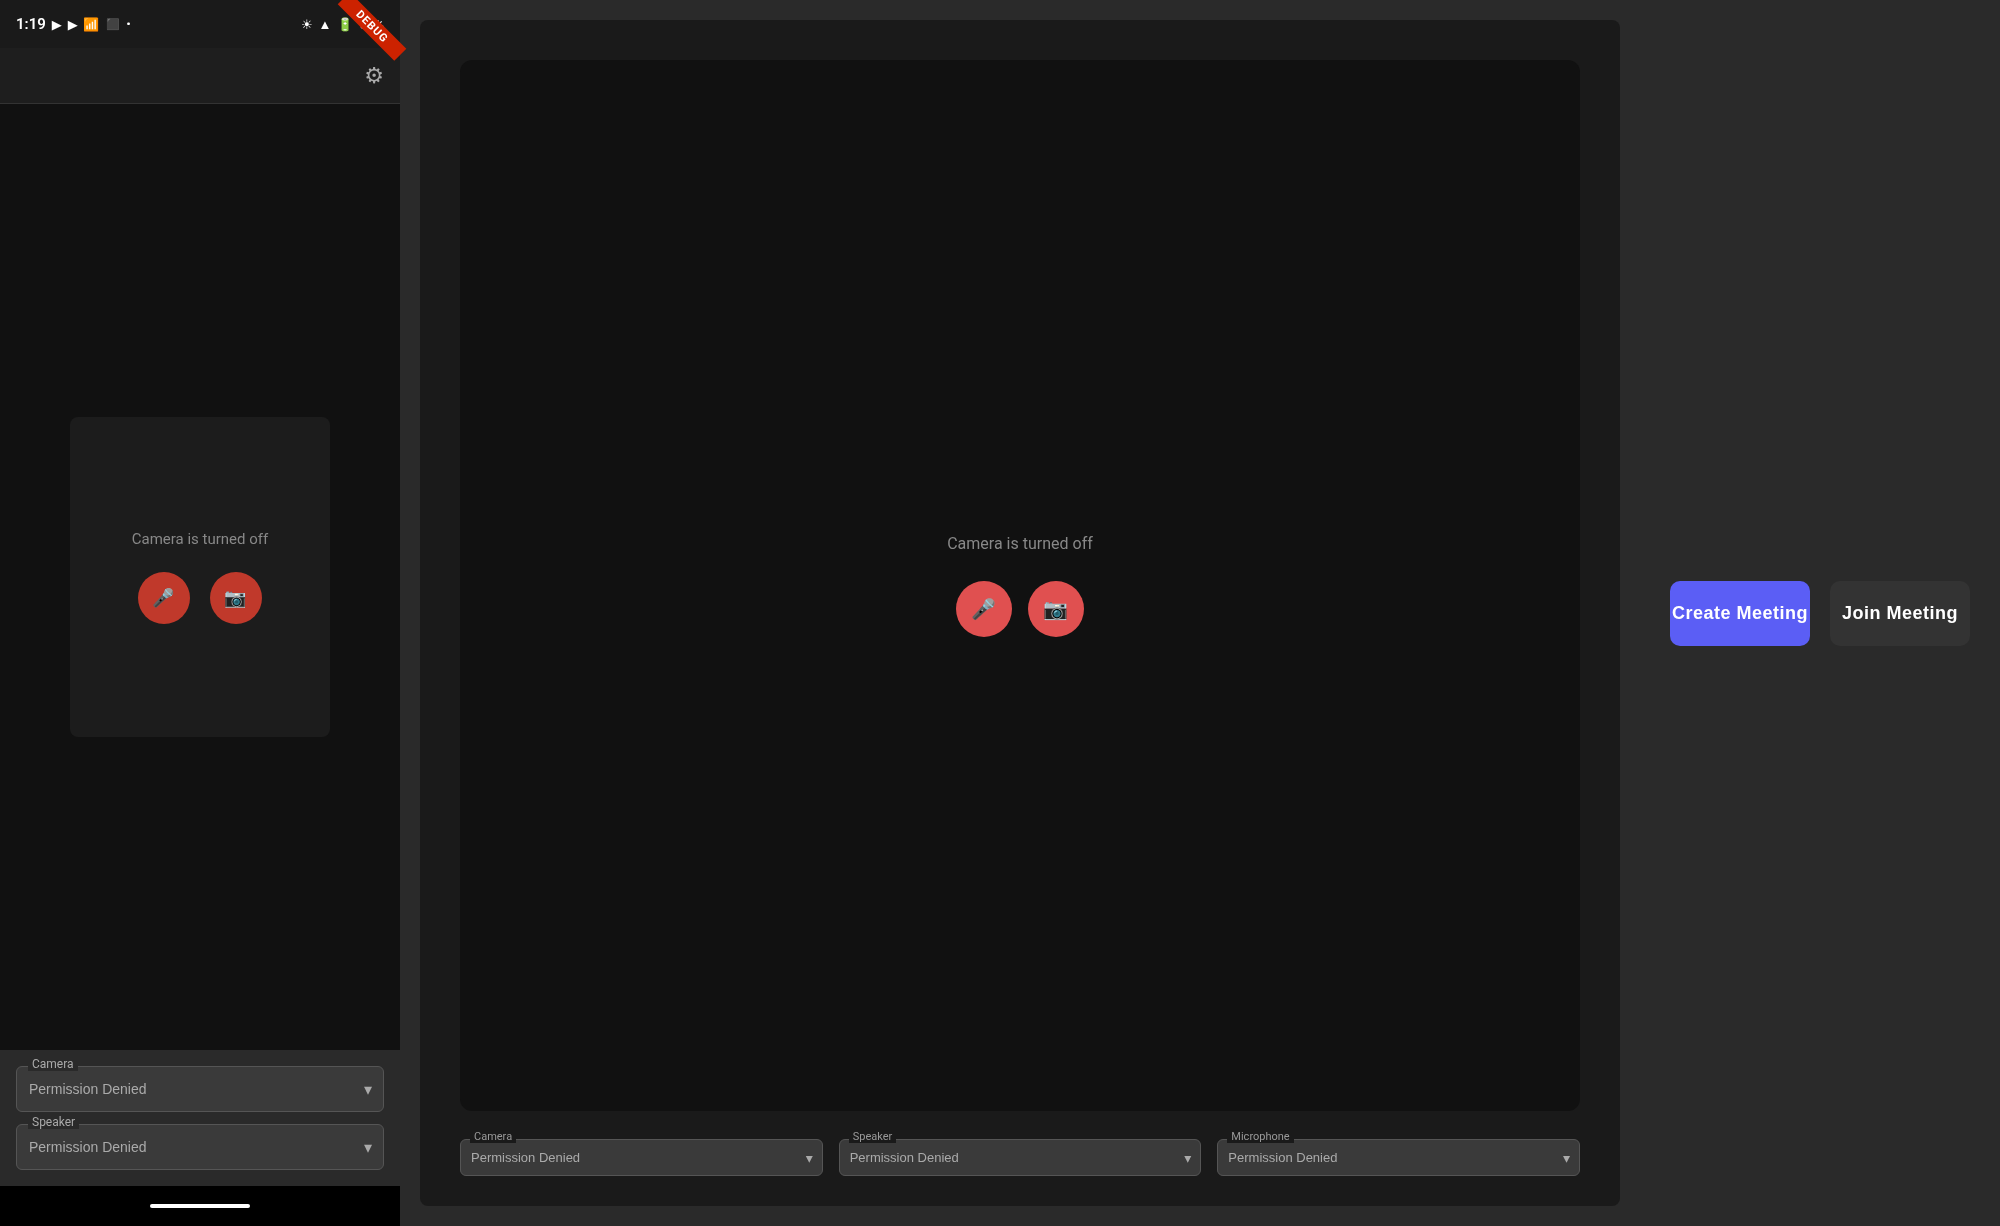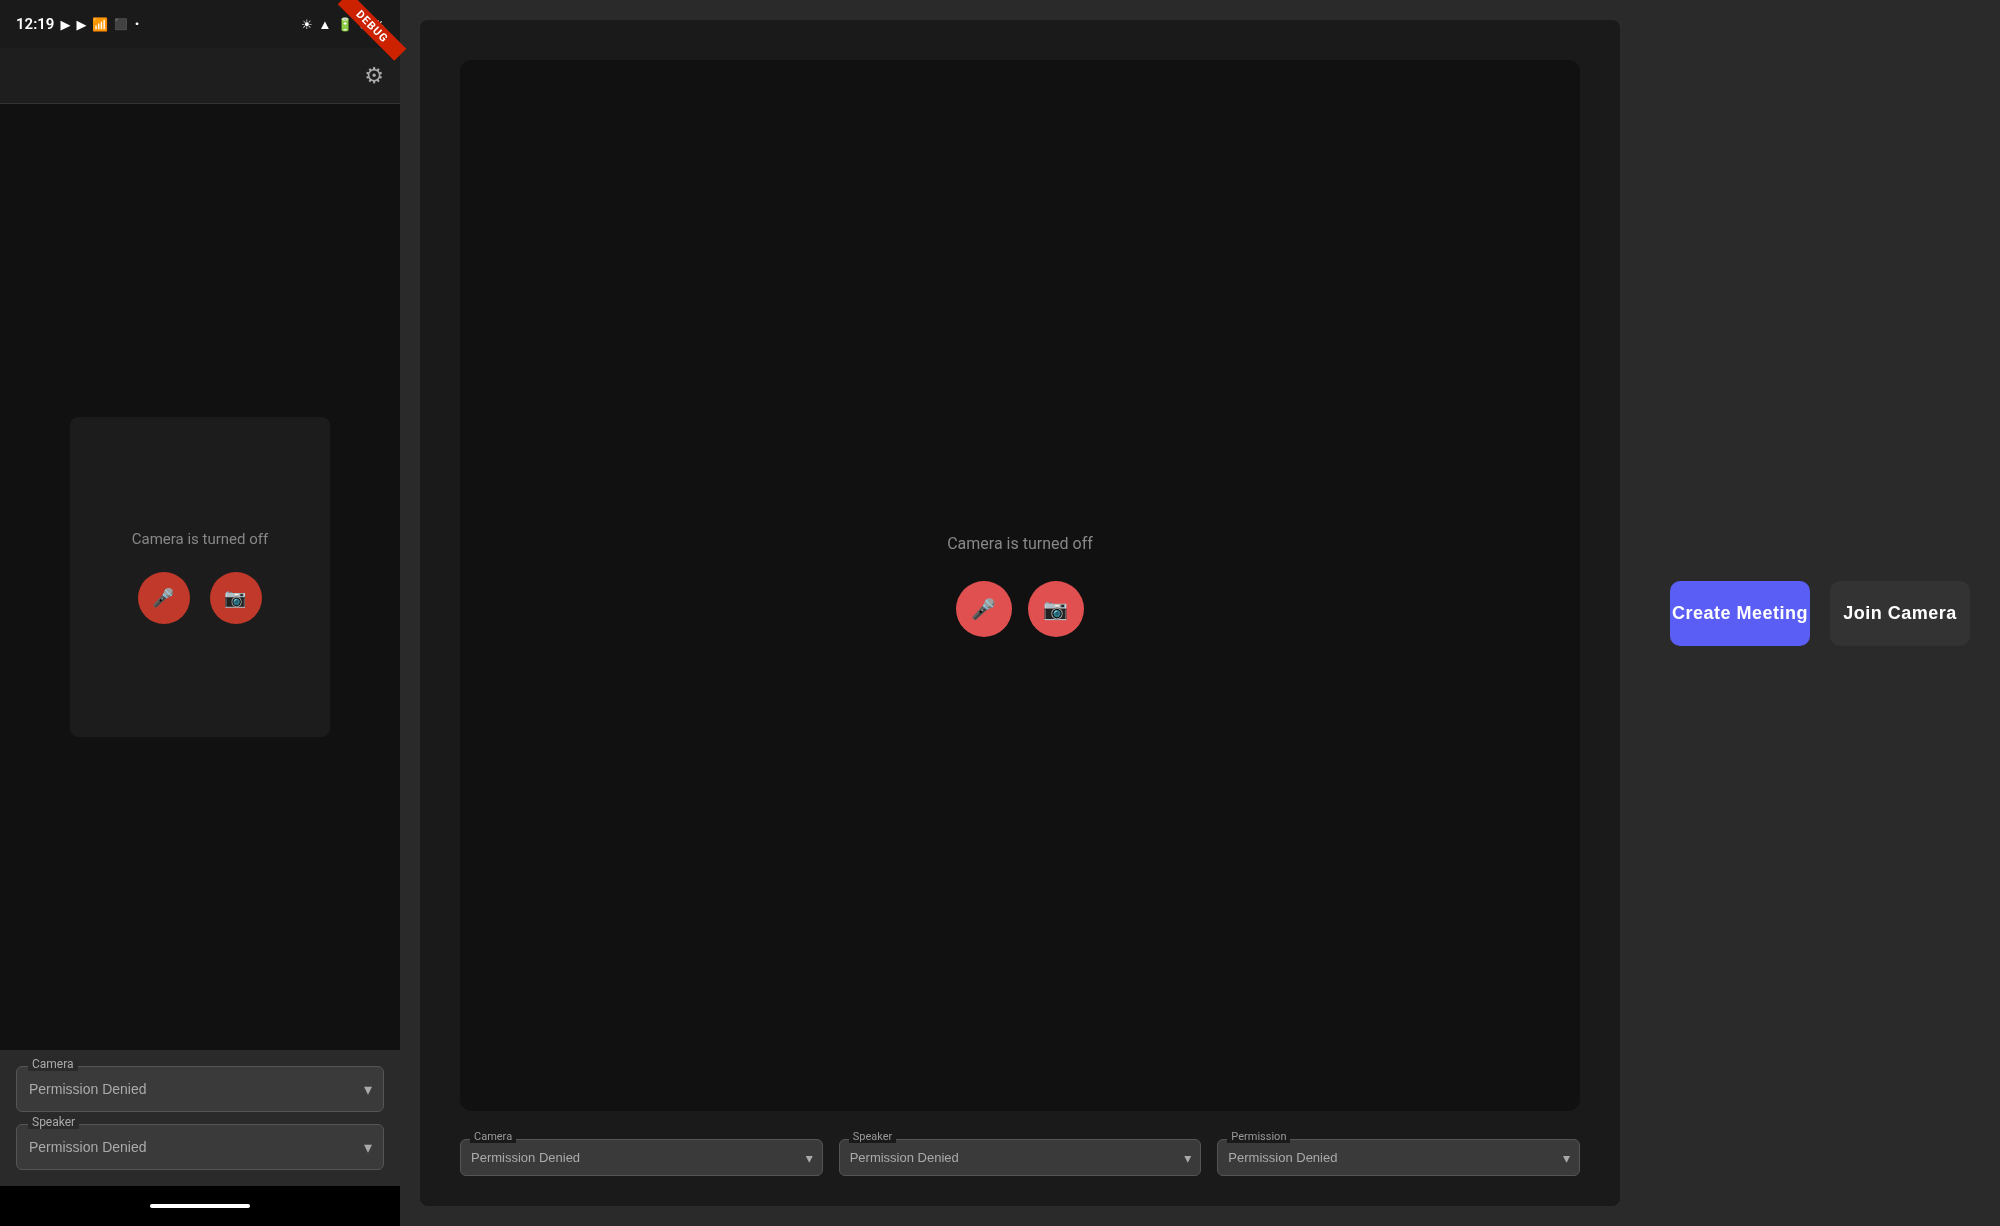--- a/index.html
+++ b/index.html
@@ -318,21 +318,21 @@
 <body>
 
 <div class="phone-panel">
 
   <div class="debug-ribbon">
     <span>DEBUG</span>
   </div>
 
   <div class="status-bar">
     <div class="status-left">
-      <span style="font-size:15px;font-weight:600;">12:19</span>
+      <span style="font-size:15px;font-weight:600;">1:19</span>
       <span style="font-size:13px;">▶</span>
       <span style="font-size:13px;">▶</span>
       <span style="font-size:13px;">📶</span>
       <span style="font-size:11px;color:#999;">⬛</span>
       <span style="font-size:20px;line-height:1;">·</span>
     </div>
     <div class="status-right">
       <span>☀</span>
       <span>▲</span>
       <span>🔋</span>
@@ -407,31 +407,31 @@
         <span class="desktop-dropdown-arrow">▾</span>
       </div>
       <div class="desktop-dropdown-group">
         <span class="desktop-dropdown-label">Speaker</span>
         <select class="desktop-dropdown-select">
           <option>Permission Denied</option>
         </select>
         <span class="desktop-dropdown-arrow">▾</span>
       </div>
       <div class="desktop-dropdown-group">
-        <span class="desktop-dropdown-label">Permission</span>
+        <span class="desktop-dropdown-label">Microphone</span>
         <select class="desktop-dropdown-select">
           <option>Permission Denied</option>
         </select>
         <span class="desktop-dropdown-arrow">▾</span>
       </div>
     </div>
   </div>
 
   <div class="right-sidebar">
     <button class="create-meeting-btn">
       <span>Create Meeting</span>
     </button>
     <button class="join-meeting-btn">
-      <span>Join Camera</span>
+      <span>Join Meeting</span>
     </button>
   </div>
 
 </div>
 
 </body></html>

